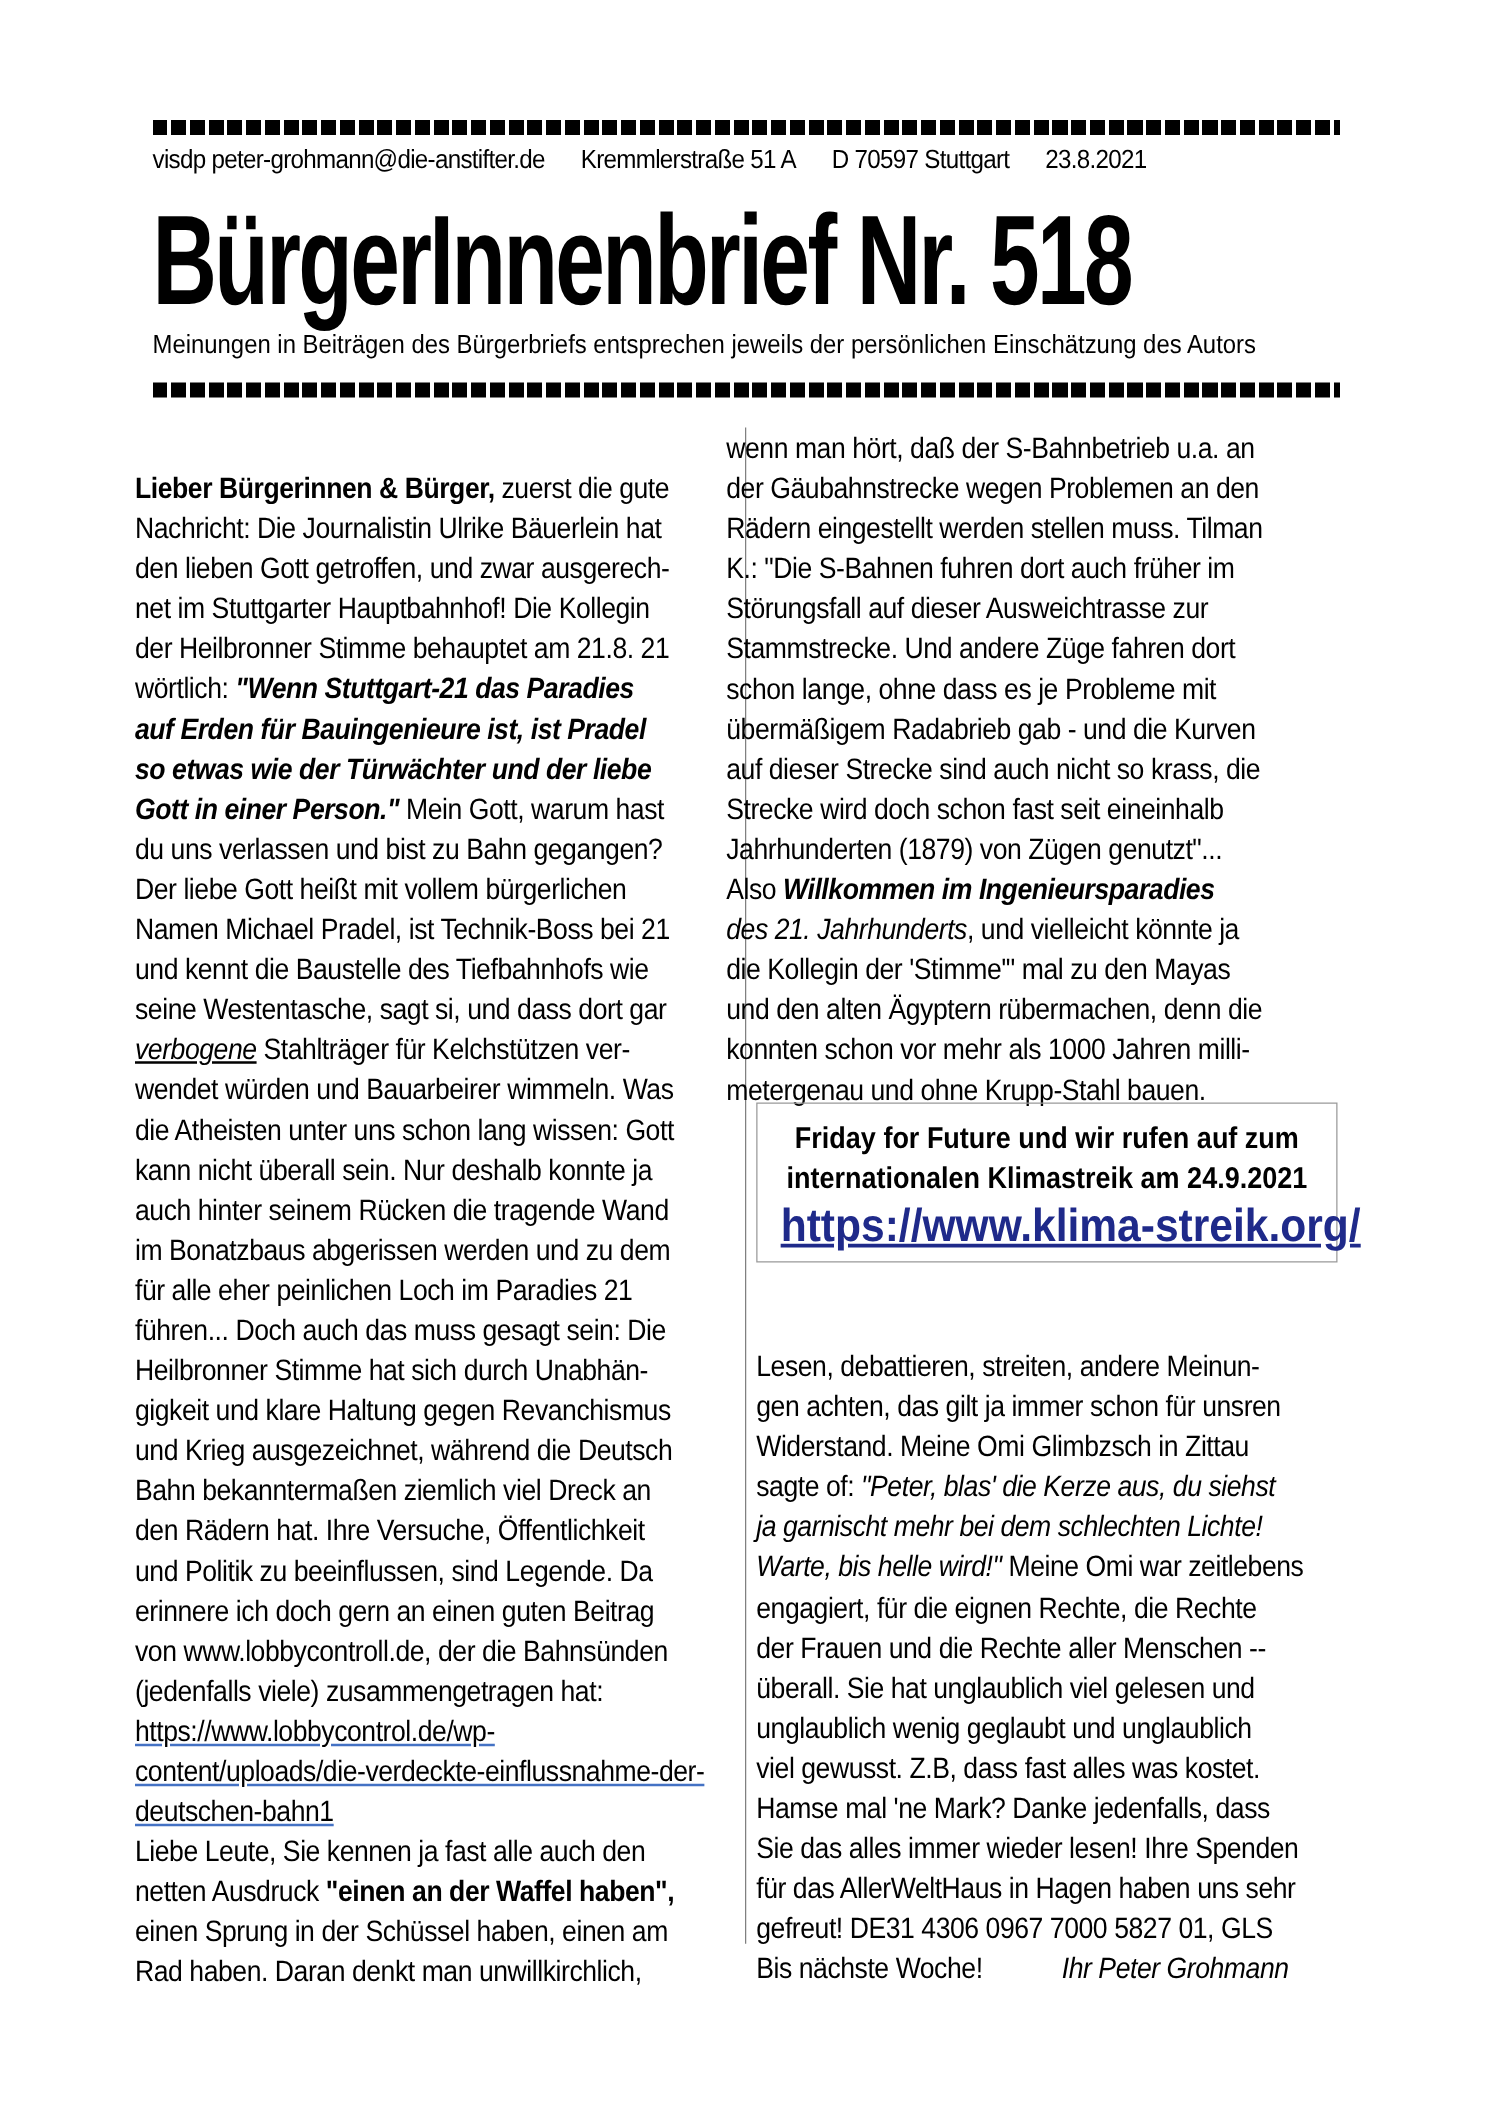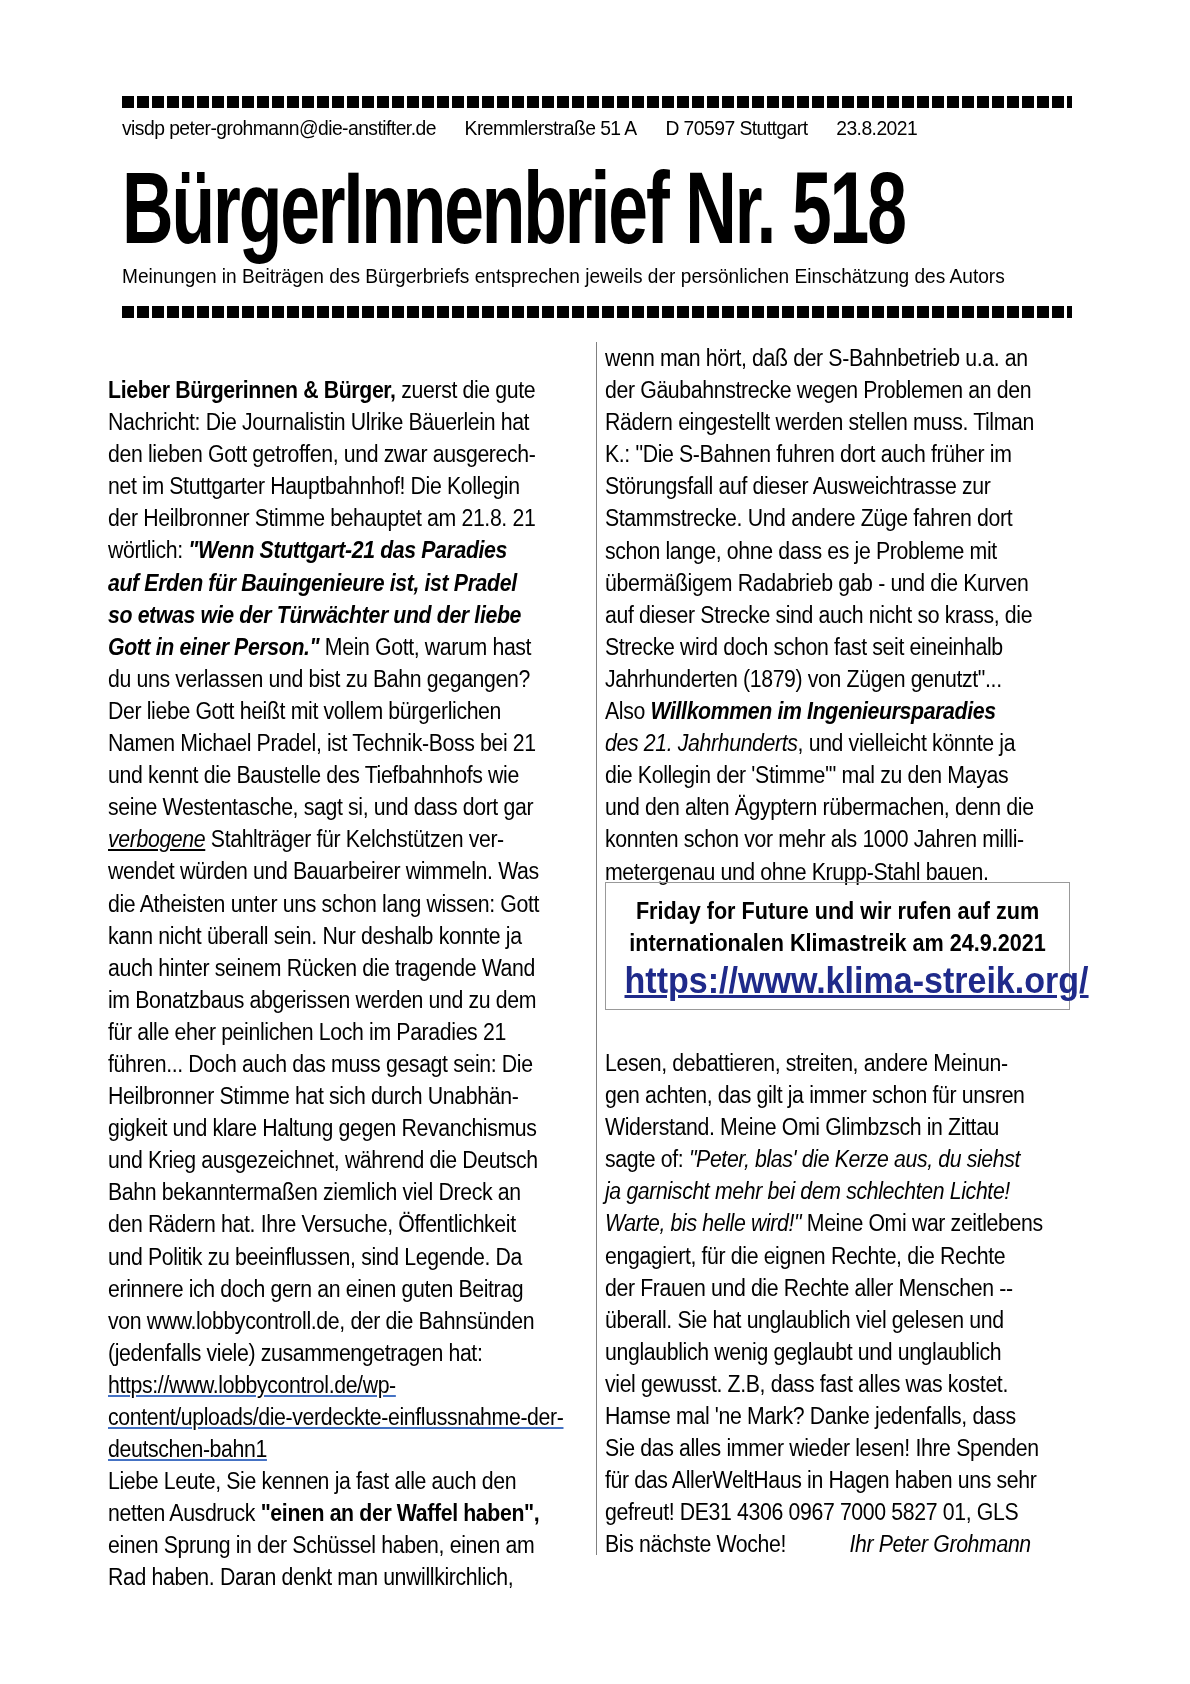--- a/index.html
+++ b/index.html
@@ -19,41 +19,41 @@
   .title { position: absolute; left: 122px; top: 148px; width: 1040px; font-size: 102px;
     font-weight: bold; letter-spacing: -3px; line-height: 120px; white-space: nowrap;
     transform: scaleX(0.70); transform-origin: left top; font-family: "Liberation Sans", sans-serif; }
 
   .disclaimer { position: absolute; left: 122px; top: 264px; font-size: 21px; white-space: nowrap;
     transform: scaleX(0.91); transform-origin: left top; }
 
   .col { position: absolute; top: 342px; font-size: 23.5px; line-height: 32.1px;
     letter-spacing: -0.4px; }
   .col-left { left: 108px; width: 480px; margin-top: 32px; }
-  .col-right { left: 605px; width: 490px; }
+  .col-right { left: 581px; width: 490px; }
   .col .ln { display: block; white-space: nowrap; transform: scaleX(0.905); transform-origin: left top; }
   .col-right .ln { transform: scaleX(0.905); }
 
   .colsep { position: absolute; left: 596px; top: 342px; width: 1px; height: 1213px; background: #808080; }
 
   .b { font-weight: bold; }
   .i { font-style: italic; }
   .bi { font-weight: bold; font-style: italic; }
   .u { text-decoration: underline; }
   .link { color: #000; text-decoration: underline; text-decoration-color: #4472c4; }
 
   .callout { position: absolute; left: 605px; top: 882px; width: 465px; height: 128px;
     border: 1px solid #999; box-sizing: border-box; text-align: center; }
   .callout .cl { display: block; font-weight: bold; font-size: 24px; line-height: 32px; white-space: nowrap;
     transform: scaleX(0.9); }
   .callout .cl1 { margin-top: 12px; }
   .callout .url { display: block; font-weight: bold; font-size: 37px; line-height: 44px;
     color: #1f2a8a; text-decoration: underline; white-space: nowrap; transform: scaleX(0.92); }
 
-  .col-right2 { position: absolute; left: 605px; top: 1047px; width: 490px; font-size: 23.5px;
+  .col-right2 { position: absolute; left: 605px; top: 1077px; width: 490px; font-size: 23.5px;
     line-height: 32.1px; letter-spacing: -0.4px; }
   .col-right2 .ln { display: block; white-space: nowrap; transform: scaleX(0.905); transform-origin: left top; }
   .sig-gap { display: inline-block; width: 70px; }
 </style>
 </head>
 <body>
 
 <div class="page">
 
   <div class="dashrule dash-top"></div>

